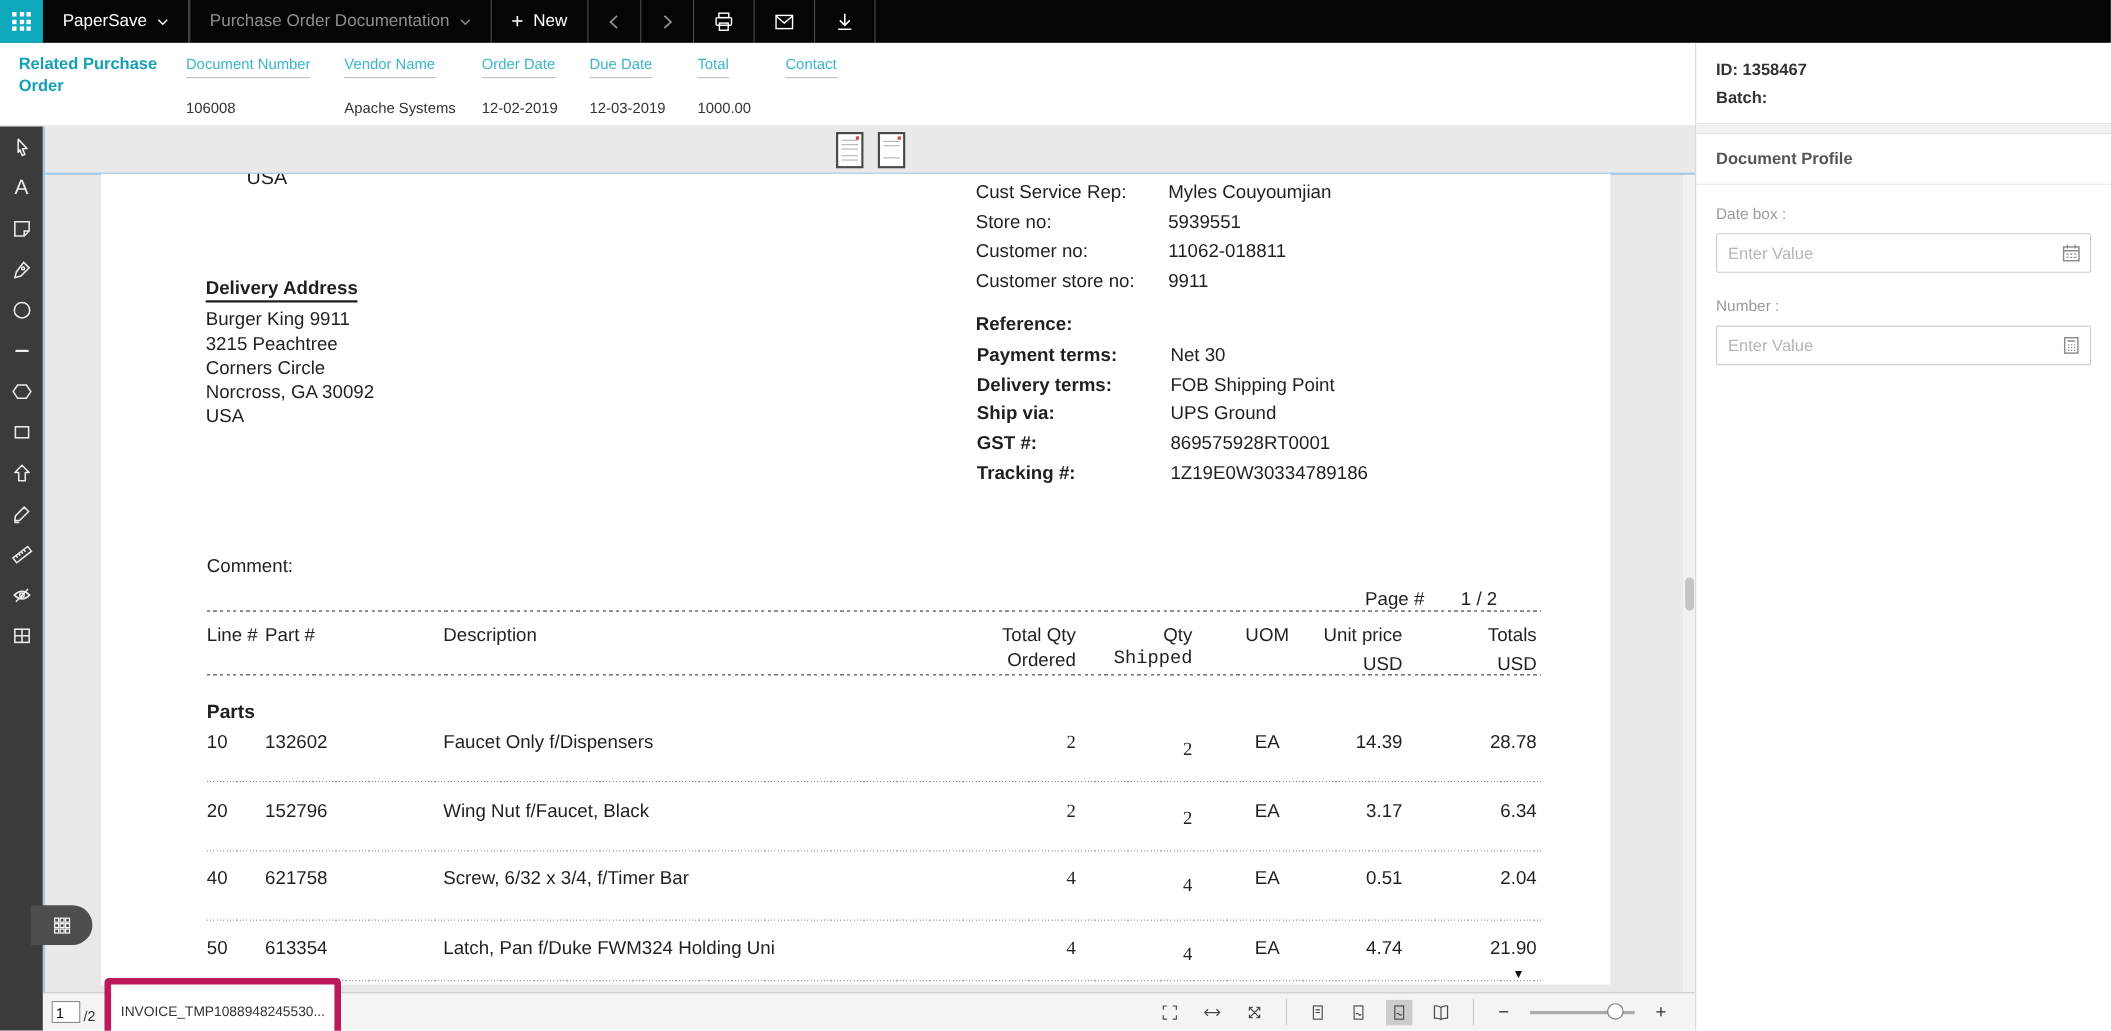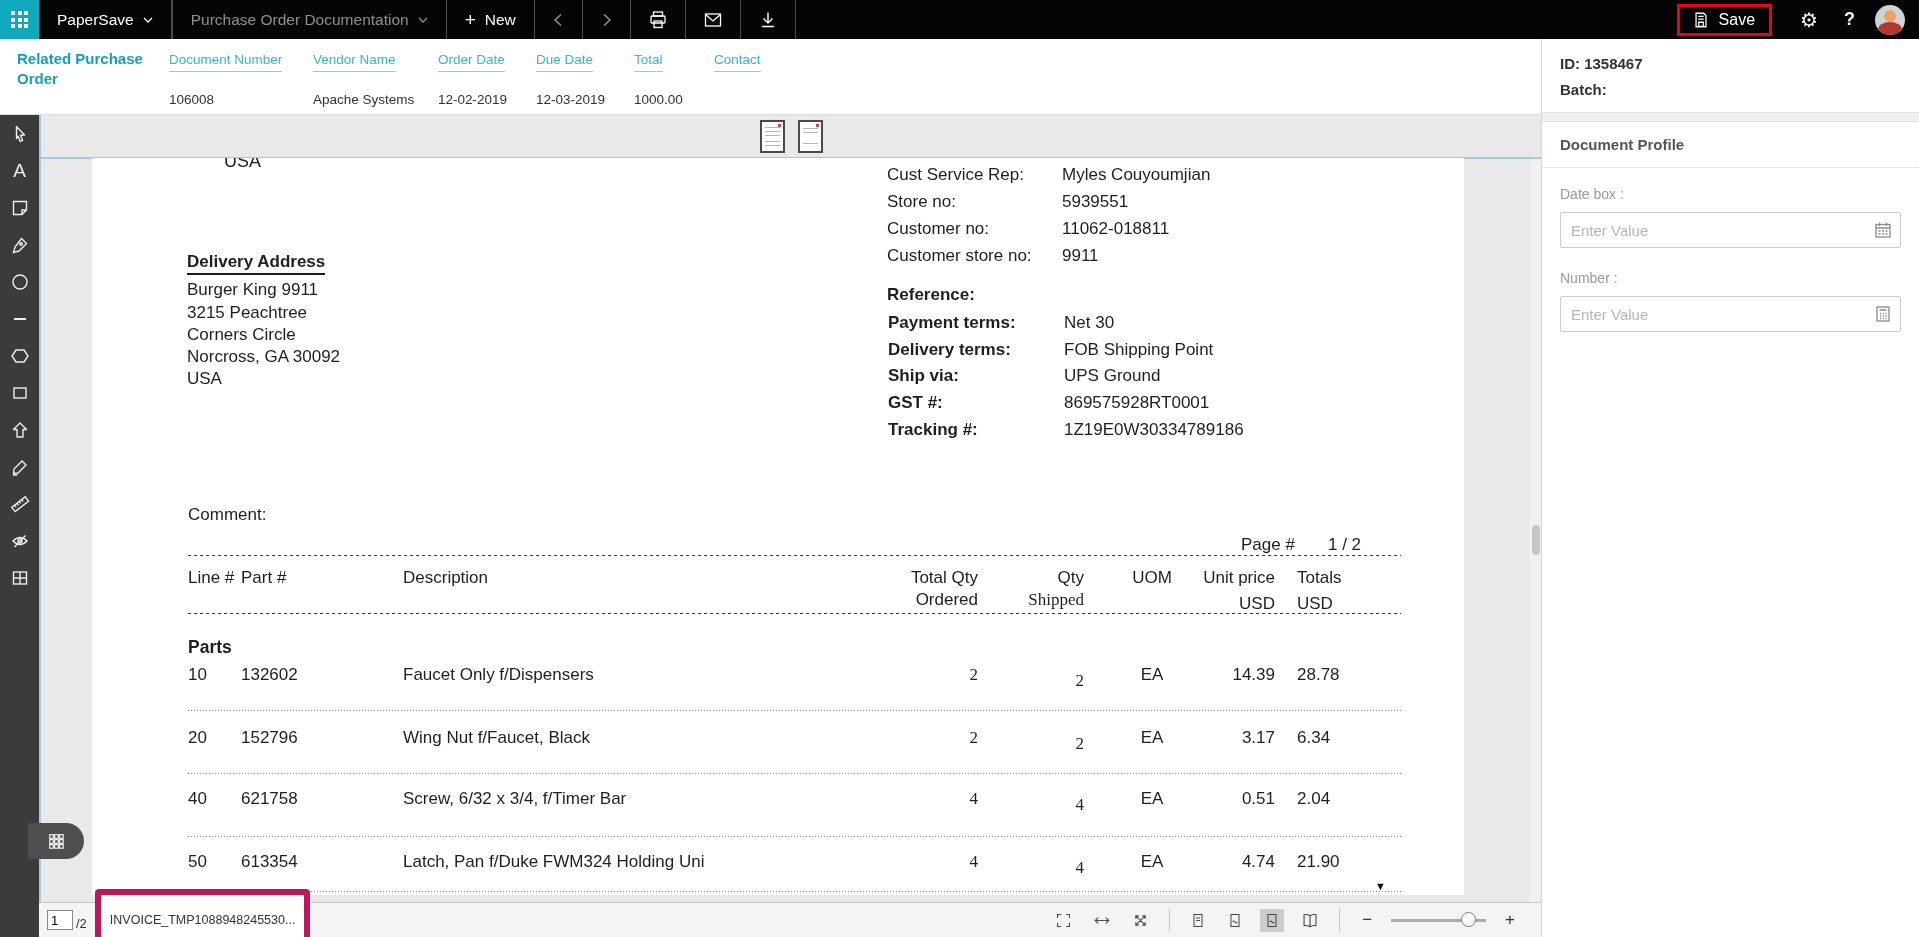--- a/index.html
+++ b/index.html
@@ -58,21 +58,21 @@
             background:repeating-linear-gradient(90deg,#3a3a3a 0 3px,transparent 3px 6px)}
   .dotline{position:absolute;left:96px;width:1213px;height:1px;
            background:repeating-linear-gradient(90deg,#8a8a8a 0 1px,transparent 1px 3px)}
   .c-line{left:96px;width:45px}
   .c-part{left:149px;width:140px}
   .c-desc{left:311px}
   .c-qty{left:786px;width:100px;text-align:right;font-family:"Liberation Serif",serif}
   .c-shp{left:892px;width:100px;text-align:right;font-family:"Liberation Serif",serif}
   .c-uom{left:1020px;width:80px;text-align:center}
   .c-price{left:1083px;width:100px;text-align:right}
-  .c-tot{left:1205px;width:100px;text-align:left}
+  .c-tot{left:1205px;width:100px;text-align:right}
   .cell{position:absolute;top:0;white-space:nowrap}
   .inv-row{position:absolute;left:0;right:0;height:32px}
 
   
   .rpanel{position:absolute;left:1541px;top:39px;width:378px;bottom:0;background:#fff;border-left:1px solid #d6d6d6;box-sizing:border-box}
   .rp-card1{padding:16px 18px 14px;border-bottom:1px solid #e2e2e2}
   .rp-id{font-size:15px;color:#333;font-weight:bold}
   .rp-batch{font-size:15px;color:#333;font-weight:bold;margin-top:9px}
   .rp-gap{height:8px;background:#f1f1f1;border-bottom:1px solid #e2e2e2}
   .rp-section{padding:14px 18px;font-size:15px;color:#555;font-weight:bold;border-bottom:1px solid #e6e6e6}
@@ -165,36 +165,20 @@
     </svg>
   </div>
   <div class="tb-sep"></div>
   <div class="tb-icon">
     <svg width="20" height="20" viewBox="0 0 20 20" style="stroke:#fff;fill:none;stroke-width:1.4">
       <path d="M10 2.5 v10 M5.5 8.5 L10 13 L14.5 8.5 M4 16.5 h12"></path>
     </svg>
   </div>
   <div class="tb-sep"></div>
 
-  <div class="tb-right">
-    <div class="save-wrap">
-      <div class="save-btn">
-        <svg width="18" height="18" viewBox="0 0 20 20" style="stroke:#fff;fill:none;stroke-width:1.4">
-          <path d="M4.5 2.5 h8.5 l2.5 2.5 v12.5 h-11 z M7 6 h6 M7 9 h6 M7.5 12.5 h5 v4.5 h-5 z"></path>
-        </svg>
-        <span>Save</span>
-      </div>
-    </div>
-    <div class="gearbtn"><span>⚙</span></div>
-    <div class="helpbtn"><span>?</span></div>
-    <div class="avatar">
-      <div class="head"></div>
-      <div class="bodyb"></div>
-    </div>
-  </div>
 </div>
 
 <div class="po-strip">
   <div class="po-title">Related Purchase Order</div>
   <div class="po-fields">
     <div style="width:144px">
       <span class="po-label">Document Number</span>
       <div class="po-value">106008</div>
     </div>
     <div style="width:125px">
@@ -364,21 +348,21 @@
     <div class="dashline" style="top:397px"></div>
     <div class="cell c-line" style="top:410px">Line #</div>
     <div class="cell c-part" style="top:410px">Part #</div>
     <div class="cell c-desc" style="top:410px">Description</div>
     <div class="cell c-qty" style="top:410px;font-family:'Liberation Sans',sans-serif">Total Qty</div>
     <div class="cell c-shp" style="top:410px;font-family:'Liberation Sans',sans-serif">Qty</div>
     <div class="cell c-uom" style="top:410px">UOM</div>
     <div class="cell c-price" style="top:410px">Unit price</div>
     <div class="cell c-tot" style="top:410px">Totals</div>
     <div class="cell c-qty" style="top:432px;font-family:'Liberation Sans',sans-serif">Ordered</div>
-    <div class="cell c-shp" style="top:432px;font-family:Liberation Serif, serif">Shipped</div>
+    <div class="cell c-shp" style="top:432px;font-family:Liberation Mono, monospace">Shipped</div>
     <div class="cell c-price" style="top:436px">USD</div>
     <div class="cell c-tot" style="top:436px">USD</div>
     <div class="dashline" style="top:455px"></div>
 
     <div class="abs b" style="left:96px;top:479px;font-size:17.5px">Parts</div>
 
     <div class="inv-row" style="top:507px">
       <div class="cell c-line">10</div>
       <div class="cell c-part">132602</div>
       <div class="cell c-desc">Faucet Only f/Dispensers</div>

